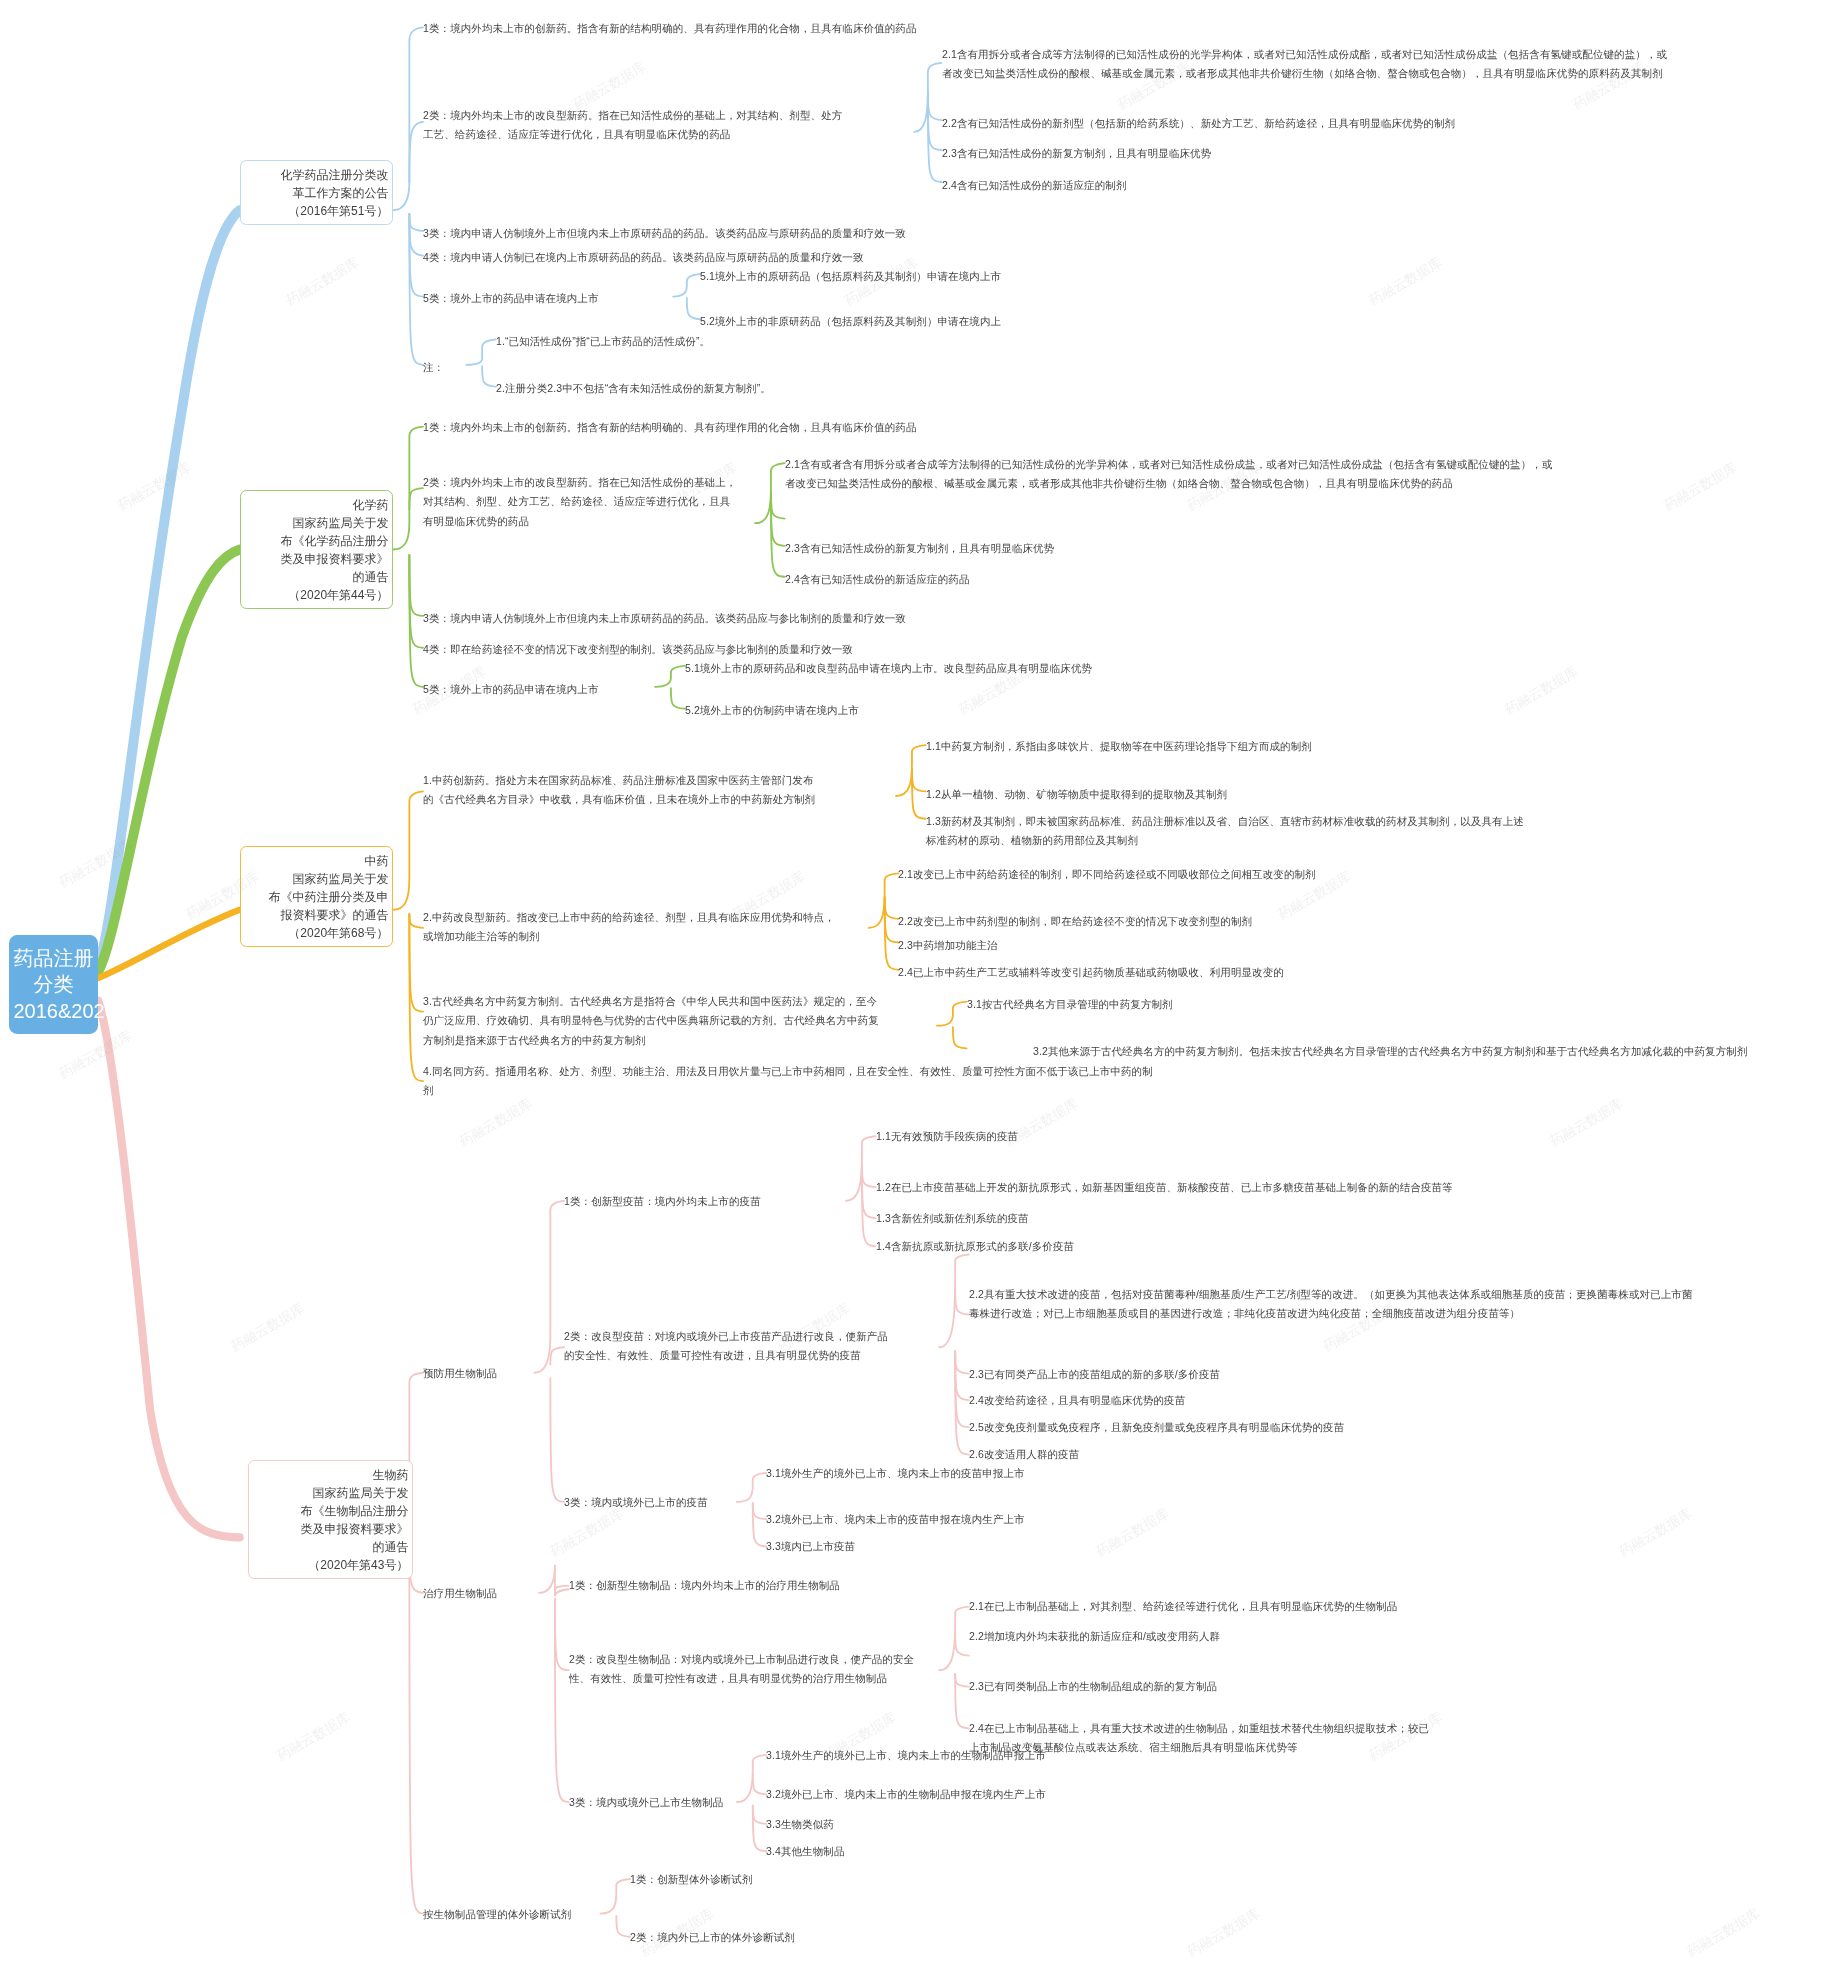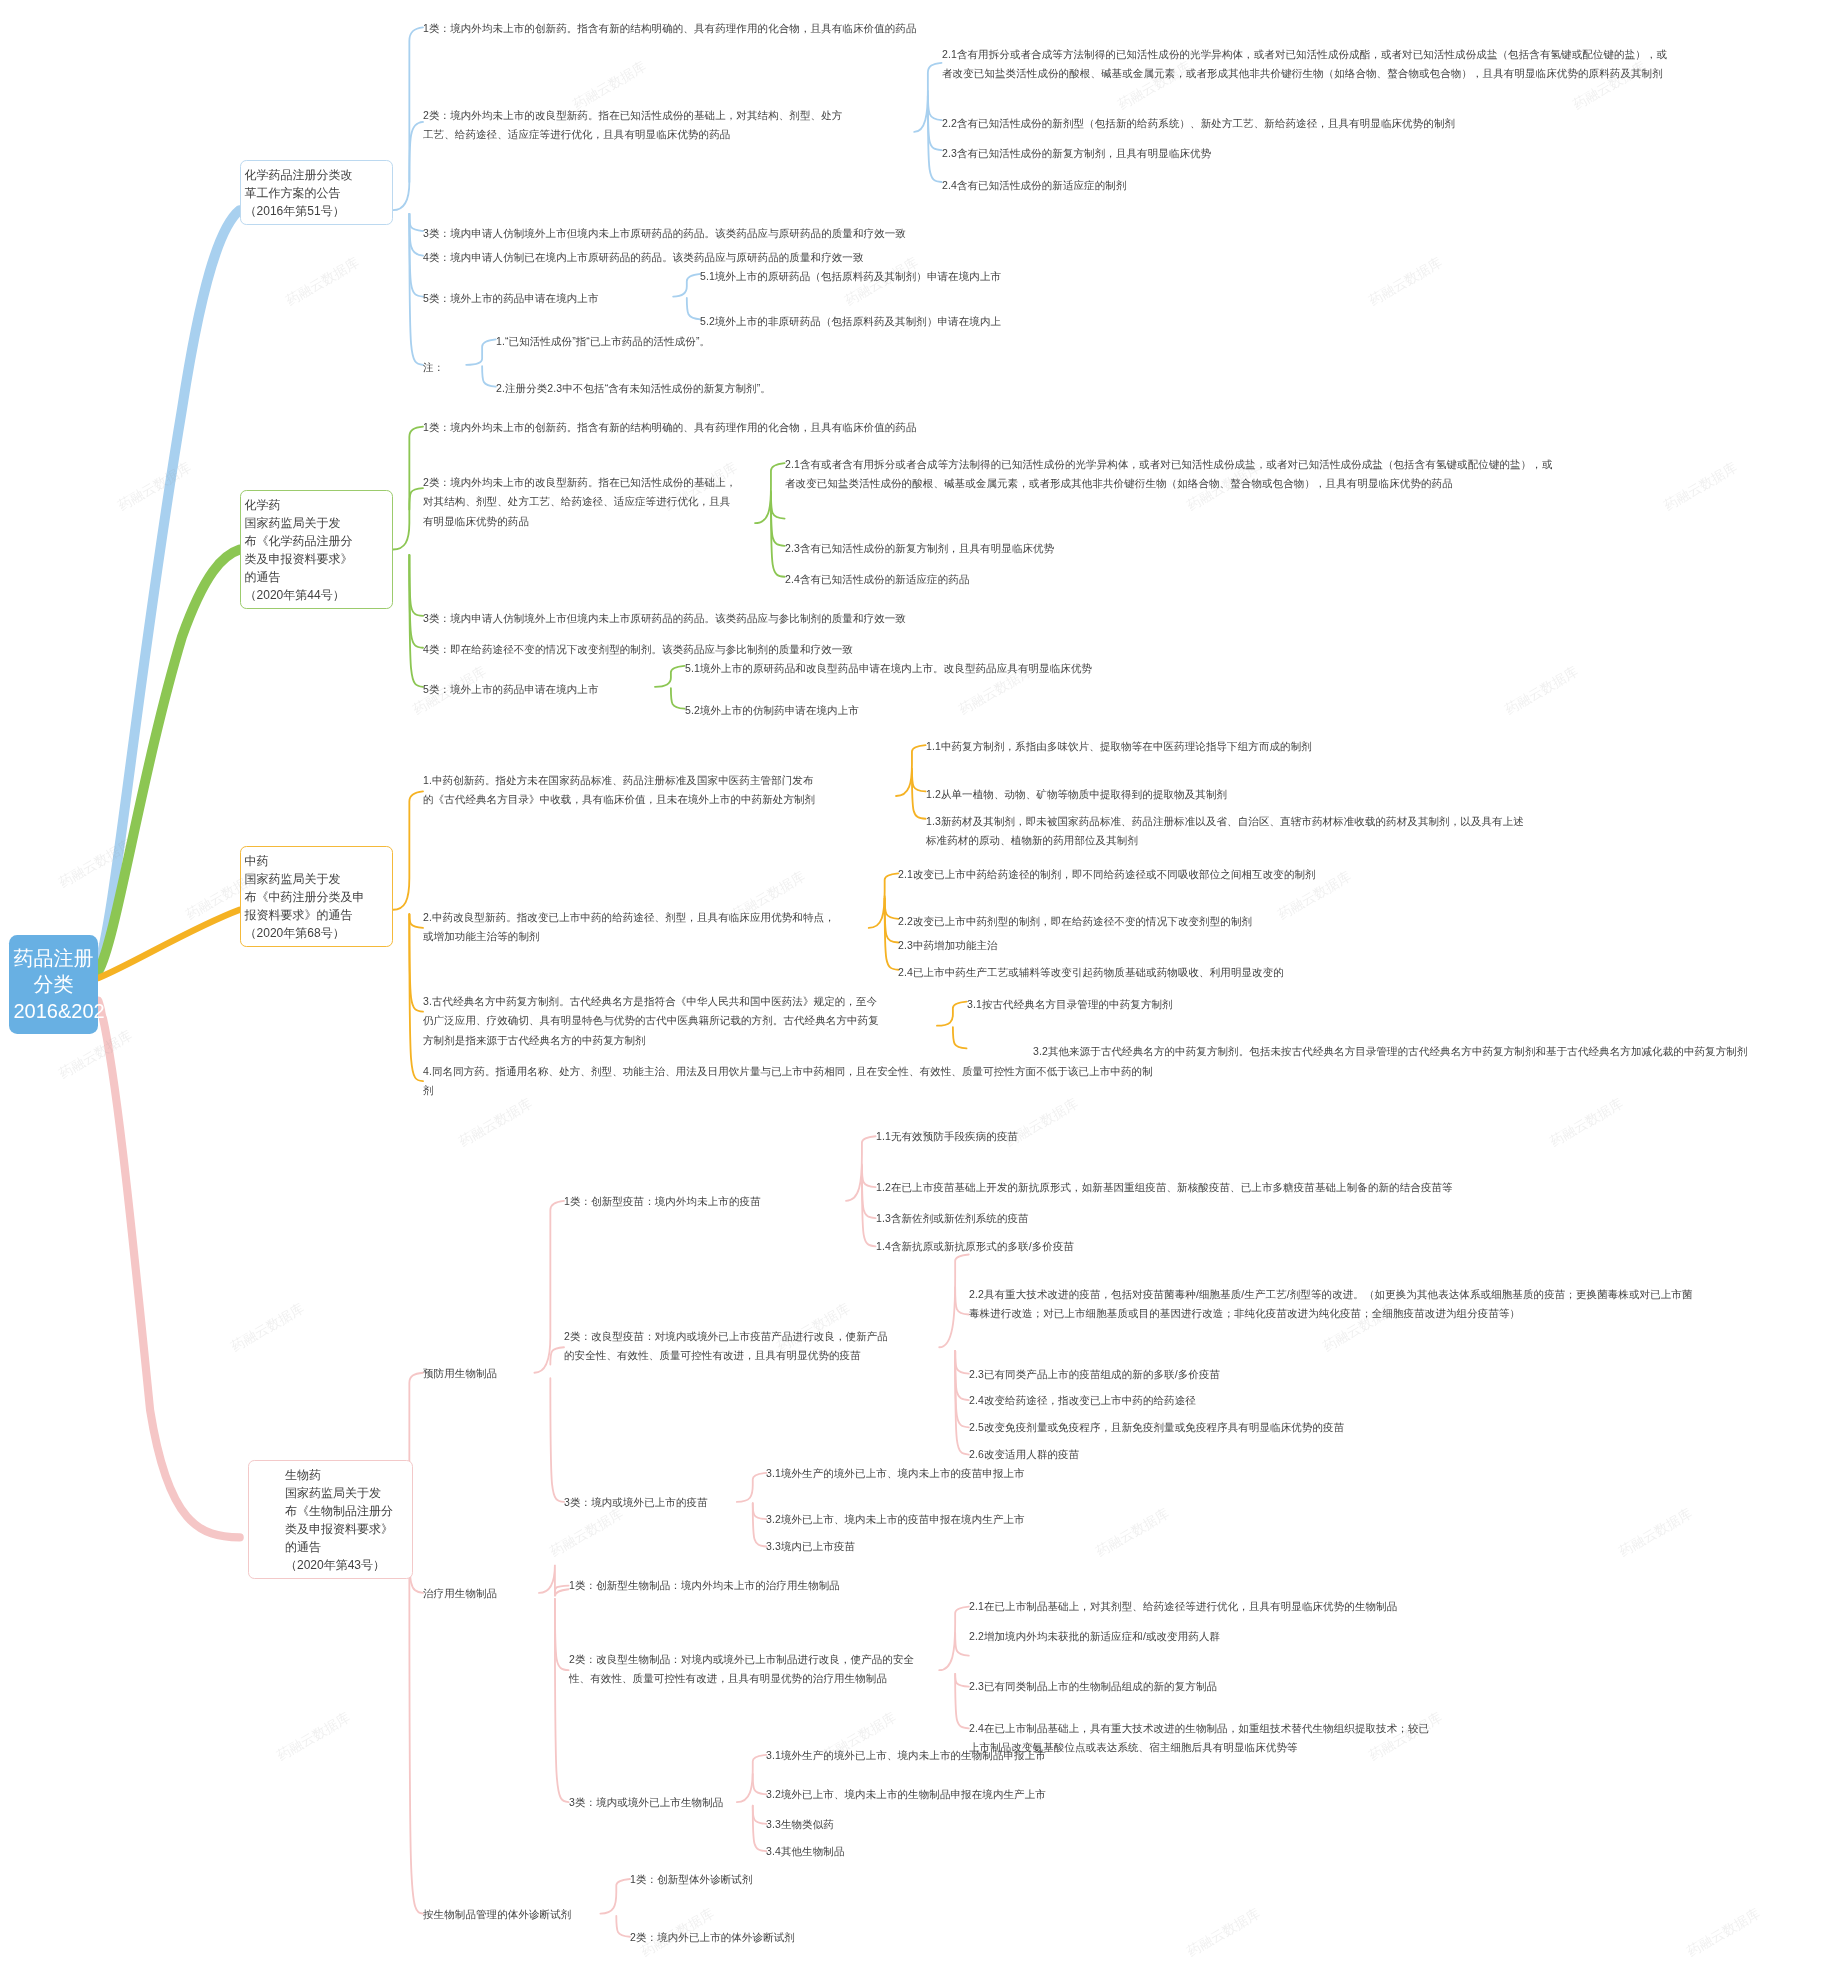--- a/index.html
+++ b/index.html
@@ -23,21 +23,21 @@
     background:#68b0e3;border-radius:8.2px;
     padding:10px 4.5px;text-align:center;
     color:#fff;font-size:20px;line-height:1.32;font-weight:400;
     box-sizing:border-box;
   }
 
   
   .branch{
     position:absolute;box-sizing:border-box;
     background:#fff;border:0.9px solid #ccc;border-radius:6.4px;
-    text-align:left;font-size:12px;line-height:1.5;color:#3f3f3f;
+    text-align:right;font-size:12px;line-height:1.5;color:#3f3f3f;
     padding:4.5px 3.6px;
   }
   #b1{left:240px;top:160px;width:153px;border-color:#bcd9f0;}
   #b2{left:240px;top:490px;width:153px;border-color:#9ccb6d;}
   #b3{left:240px;top:846px;width:153px;border-color:#f4b93a;}
   #b4{left:248px;top:1460px;width:165px;border-color:#f3c9c9;padding-left:36px;}
 
   
   .wm{
     position:absolute;color:rgba(150,150,150,.14);
@@ -254,21 +254,21 @@
   <div class="node txt" style="left:876px;top:1127px;width:864px;"><span>1.1无有效预防手段疾病的疫苗</span></div>
   <div class="node txt" style="left:876px;top:1178px;width:937px;"><span>1.2在已上市疫苗基础上开发的新抗原形式，如新基因重组疫苗、新核酸疫苗、已上市多糖疫苗基础上制备的新的结合疫苗等</span></div>
   <div class="node txt" style="left:876px;top:1209px;width:864px;"><span>1.3含新佐剂或新佐剂系统的疫苗</span></div>
   <div class="node txt" style="left:876px;top:1237px;width:864px;"><span>1.4含新抗原或新抗原形式的多联/多价疫苗</span></div>
 
   <div class="node txt" style="left:564px;top:1327px;width:387px;"><span>2类：改良型疫苗：对境内或境外已上市疫苗产品进行改良，使新产品
 的安全性、有效性、质量可控性有改进，且具有明显优势的疫苗</span></div>
   <div class="node txt" style="left:969px;top:1285px;width:864px;"><span>2.2具有重大技术改进的疫苗，包括对疫苗菌毒种/细胞基质/生产工艺/剂型等的改进。（如更换为其他表达体系或细胞基质的疫苗；更换菌毒株或对已上市菌
 毒株进行改造；对已上市细胞基质或目的基因进行改造；非纯化疫苗改进为纯化疫苗；全细胞疫苗改进为组分疫苗等）</span></div>
   <div class="node txt" style="left:969px;top:1365px;width:855px;"><span>2.3已有同类产品上市的疫苗组成的新的多联/多价疫苗</span></div>
-  <div class="node txt" style="left:969px;top:1391px;width:855px;"><span>2.4改变给药途径，指改变已上市中药的给药途径</span></div>
+  <div class="node txt" style="left:969px;top:1391px;width:855px;"><span>2.4改变给药途径，且具有明显临床优势的疫苗</span></div>
   <div class="node txt" style="left:969px;top:1418px;width:855px;"><span>2.5改变免疫剂量或免疫程序，且新免疫剂量或免疫程序具有明显临床优势的疫苗</span></div>
   <div class="node txt" style="left:969px;top:1445px;width:855px;"><span>2.6改变适用人群的疫苗</span></div>
 
   <div class="node txt" style="left:564px;top:1493px;width:182px;"><span>3类：境内或境外已上市的疫苗</span></div>
   <div class="node txt" style="left:766px;top:1464px;width:773px;"><span>3.1境外生产的境外已上市、境内未上市的疫苗申报上市</span></div>
   <div class="node txt" style="left:766px;top:1510px;width:773px;"><span>3.2境外已上市、境内未上市的疫苗申报在境内生产上市</span></div>
   <div class="node txt" style="left:766px;top:1537px;width:773px;"><span>3.3境内已上市疫苗</span></div>
 
   <div class="node txt" style="left:569px;top:1576px;width:682px;"><span>1类：创新型生物制品：境内外均未上市的治疗用生物制品</span></div>
 

